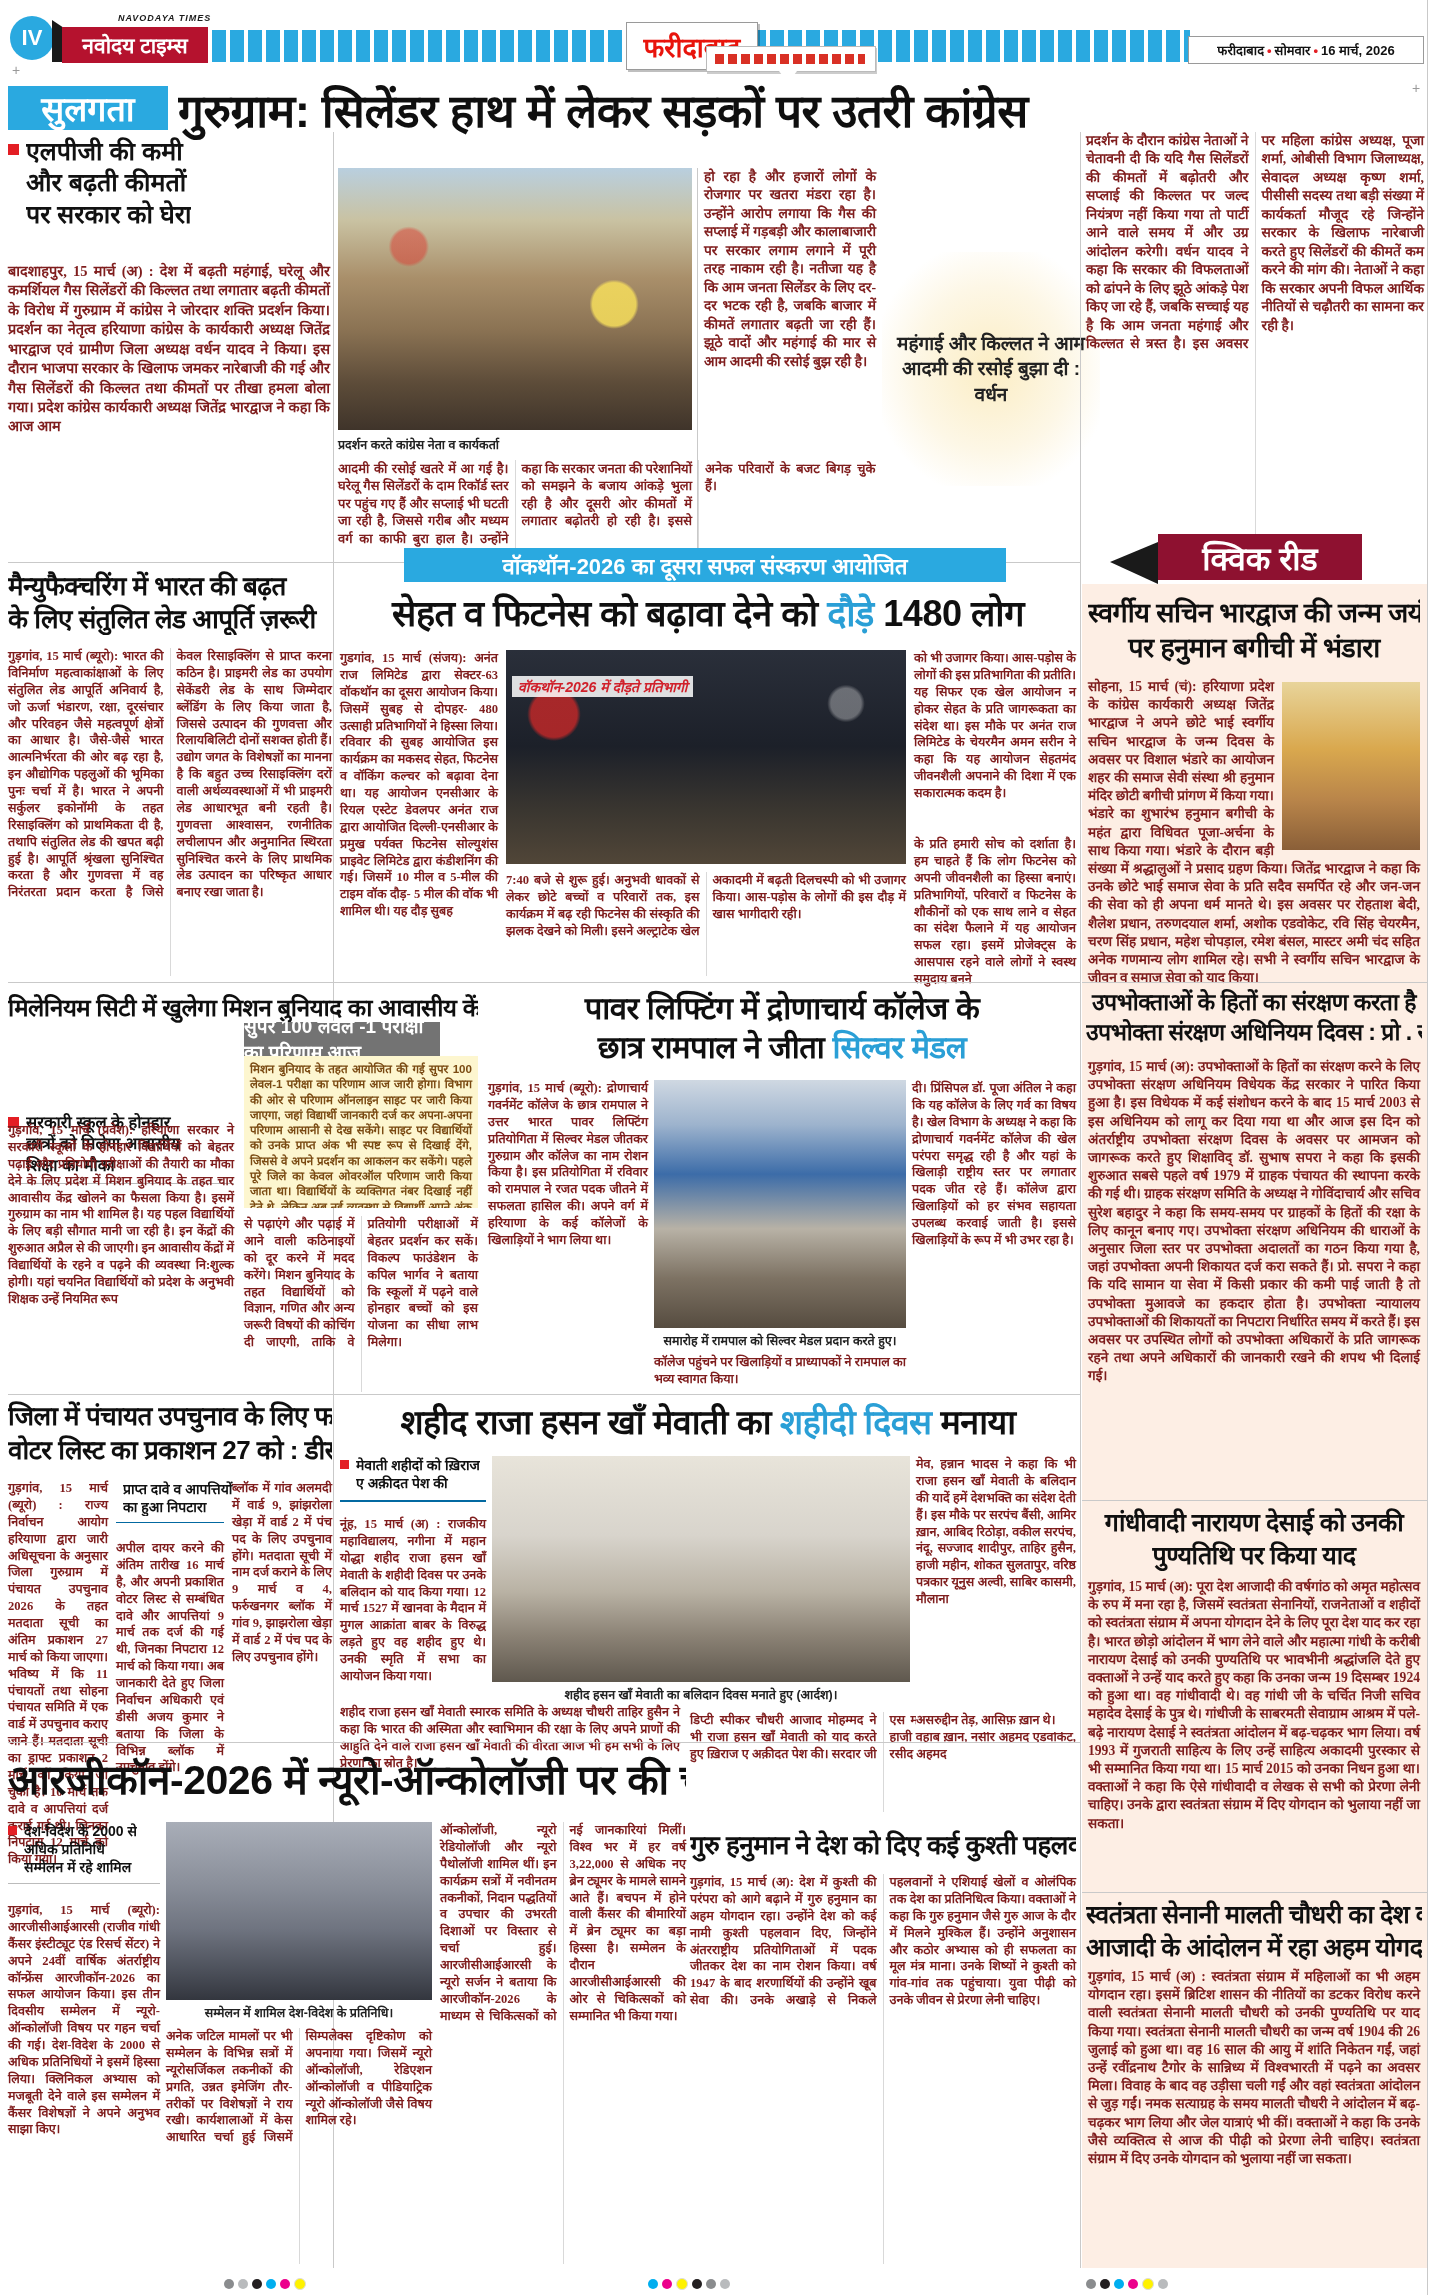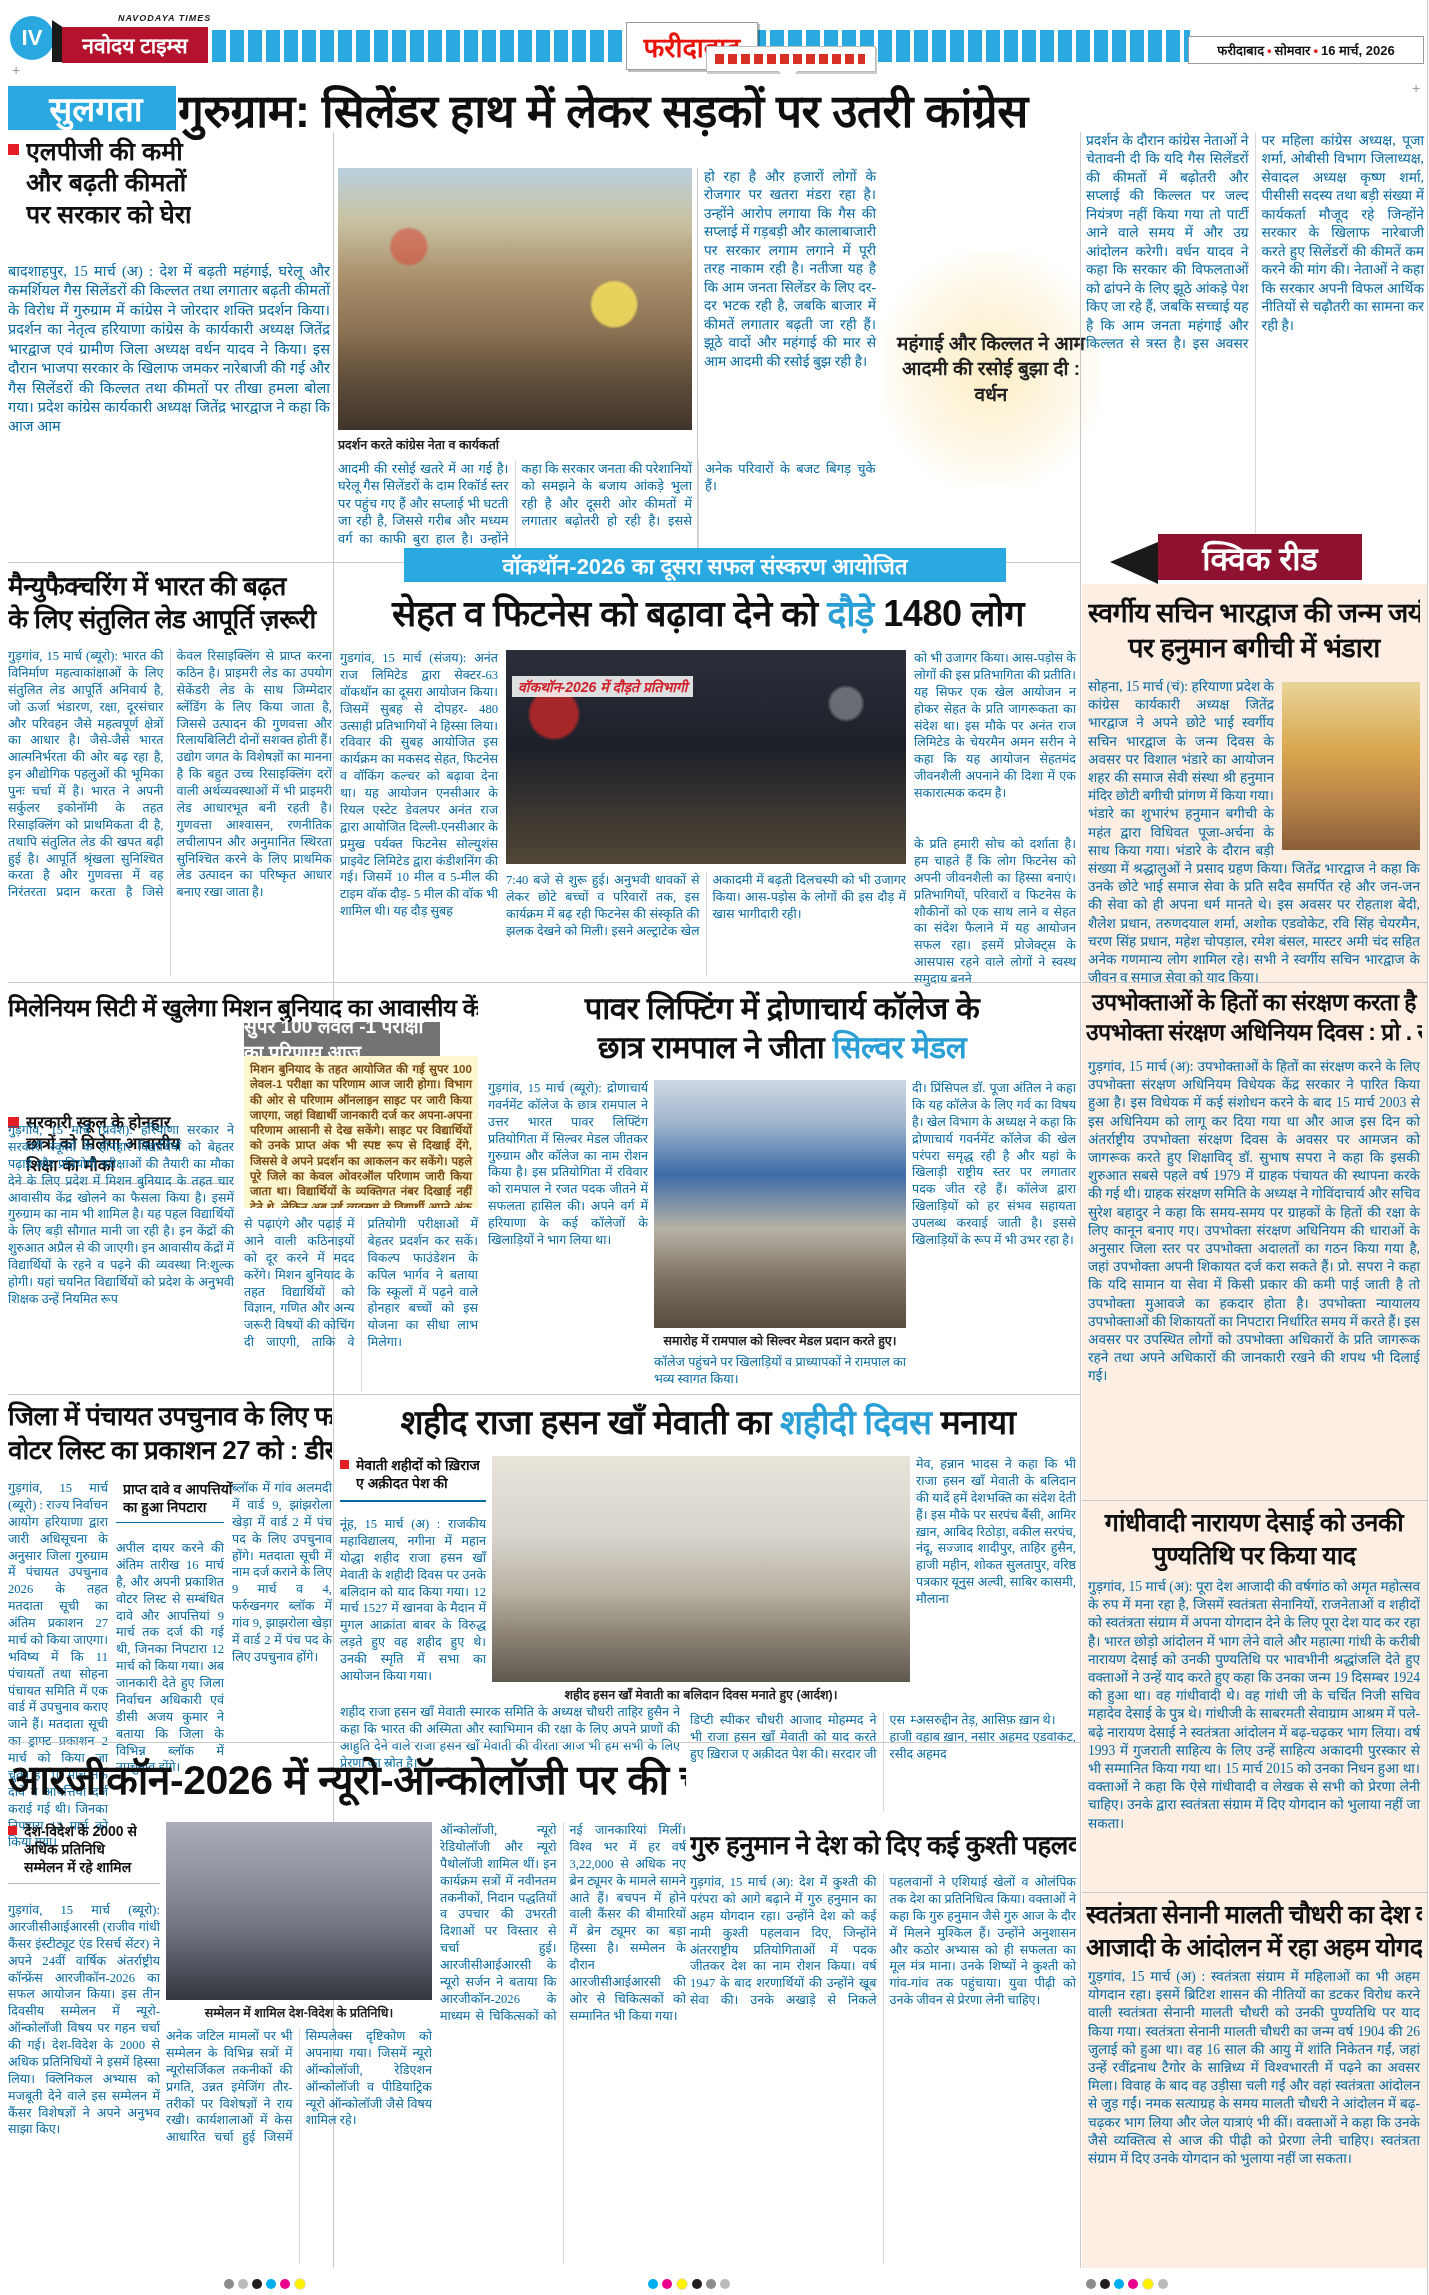--- a/index.html
+++ b/index.html
@@ -1,21 +1,21 @@
 <!DOCTYPE html>
 <html lang="hi"><head>
 <meta charset="utf-8">
 <style>
   html,body{margin:0;padding:0;background:#ffffff;}
   #page{position:relative;width:1429px;height:2295px;background:#fff;overflow:hidden;
         font-family:"Liberation Serif", serif;color:#1a1a1a;}
   .sans{font-family:"Liberation Sans", sans-serif;}
   .abs{position:absolute;}
   .nowrap{white-space:nowrap;overflow:hidden;}
-  .body-text{font-size:13.8px;line-height:1.34;text-align:justify;color:#0369a1;}
+  .body-text{font-size:13.8px;line-height:1.34;text-align:justify;color:#7f1d1d;font-weight:bold;}
   .body-text.small{font-size:12.6px;}
   .cols-2{column-count:2;column-gap:13px;column-rule:1px solid #d9d9d9;}
   .hl{font-family:"Liberation Sans", sans-serif;font-weight:bold;color:#0f0f0f;letter-spacing:-0.5px;}
   .blue-t{color:#2a9fd6;}
   .center{text-align:center;}
   .caption{font-family:"Liberation Sans", sans-serif;font-weight:bold;font-size:12.5px;color:#222;}
   .subhead{font-family:"Liberation Sans", sans-serif;font-weight:bold;color:#111;}
   .redsq{display:inline-block;width:11px;height:11px;background:#e31e24;margin-right:7px;}
   .vline{background:#c9c9c9;width:1px;}
   .hline{background:#c9c9c9;height:1px;}
@@ -74,21 +74,21 @@
       <span>16 मार्च, 2026</span>
   </div>
 
   <div class="abs" style="left:706px;top:46px;width:168px;height:24px;background:#fff;border:1px solid #bbb;box-shadow:1px 2px 0 rgba(0,0,0,.2);">
     <div style="position:absolute;left:8px;top:7px;width:150px;height:10px;
          background:repeating-linear-gradient(90deg,#d93025 0 9px,rgba(0,0,0,0) 9px 13px);"></div>
     <div style="position:absolute;left:72px;bottom:-12px;width:0;height:0;border-left:9px solid transparent;border-right:9px solid transparent;border-top:12px solid #fff;"></div>
   </div>
 
   <div class="abs" style="left:8px;top:86px;width:160px;height:44px;background:#2aa9e0;color:#fff;display:flex;align-items:center;justify-content:center;
-       font:bold 34px 'Liberation Sans',sans-serif;padding-left:8px;">सुलगता</div>
+       font:bold 34px 'Liberation Sans',sans-serif;">सुलगता</div>
   <div class="abs hl nowrap" style="left:178px;top:78px;width:1248px;font-size:46px;">गुरुग्राम: सिलेंडर हाथ में लेकर सड़कों पर उतरी कांग्रेस</div>
 
   <div class="abs" style="left:8px;top:136px;width:322px;">
     <div style="display:flex;">
       <span class="redsq" style="margin-top:8px;"></span>
       <div class="subhead" style="font-size:25px;line-height:1.25;">
         <div class="nowrap">एलपीजी की कमी</div>
         <div class="nowrap">और बढ़ती कीमतों</div>
         <div class="nowrap">पर सरकार को घेरा</div>
       </div>

